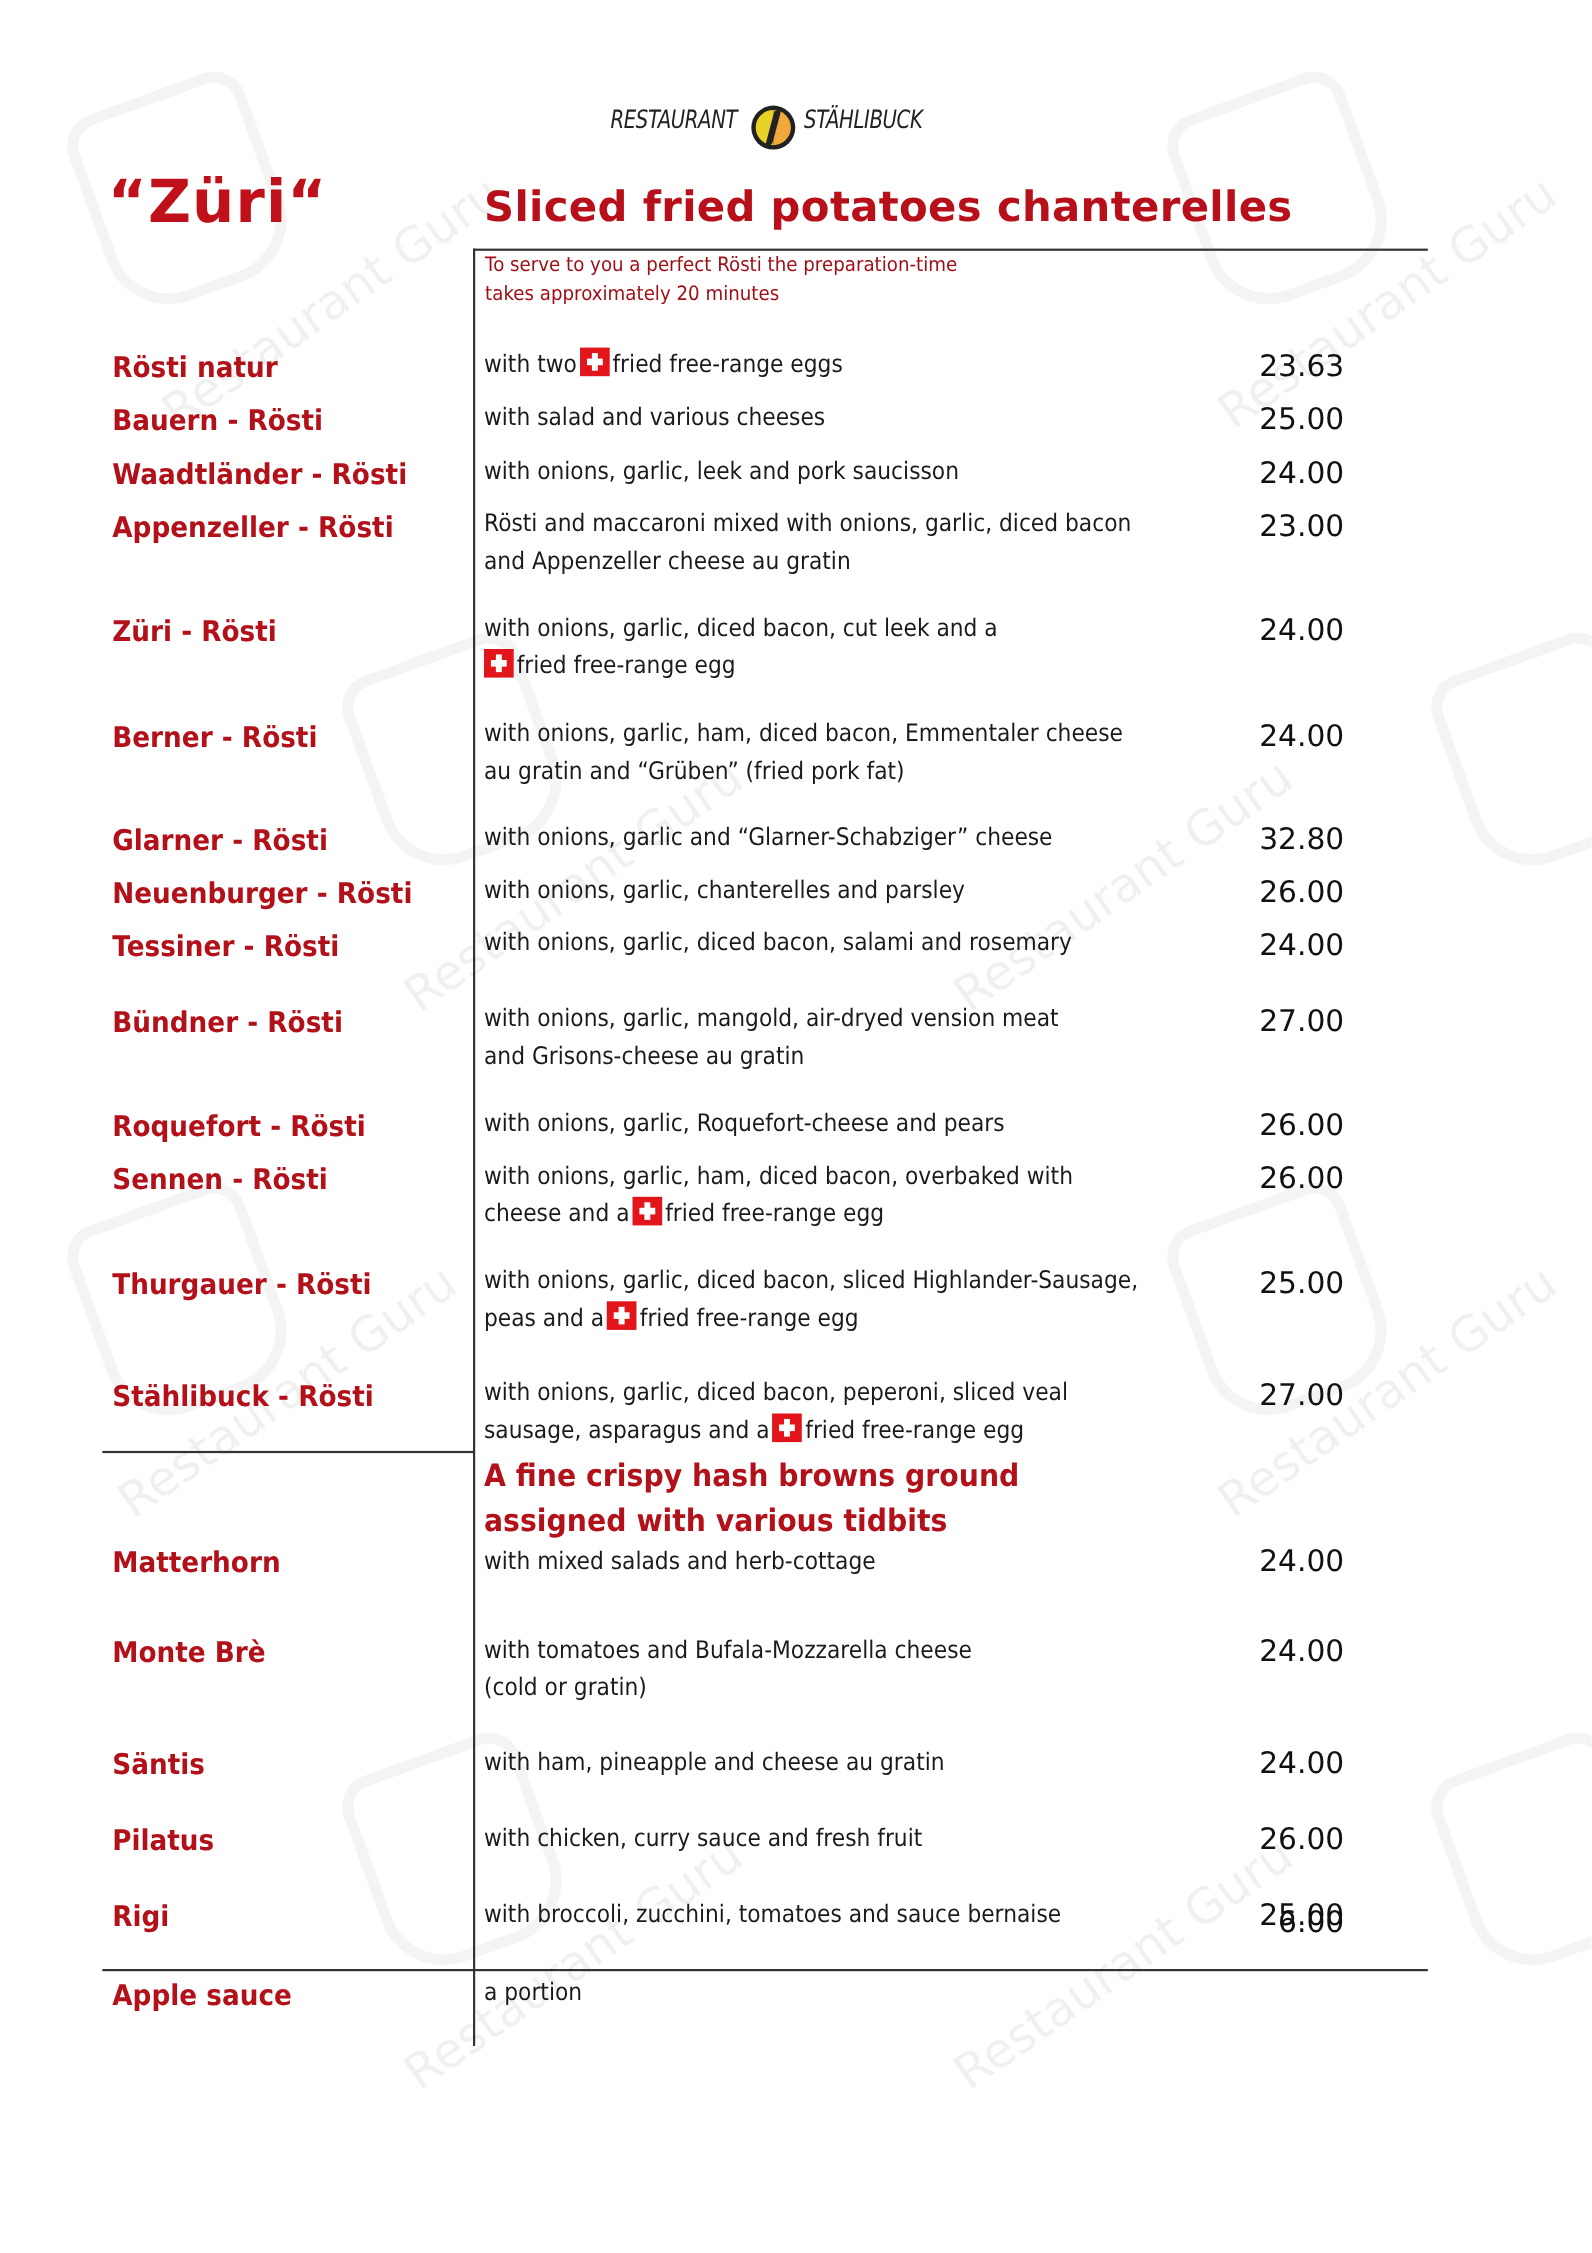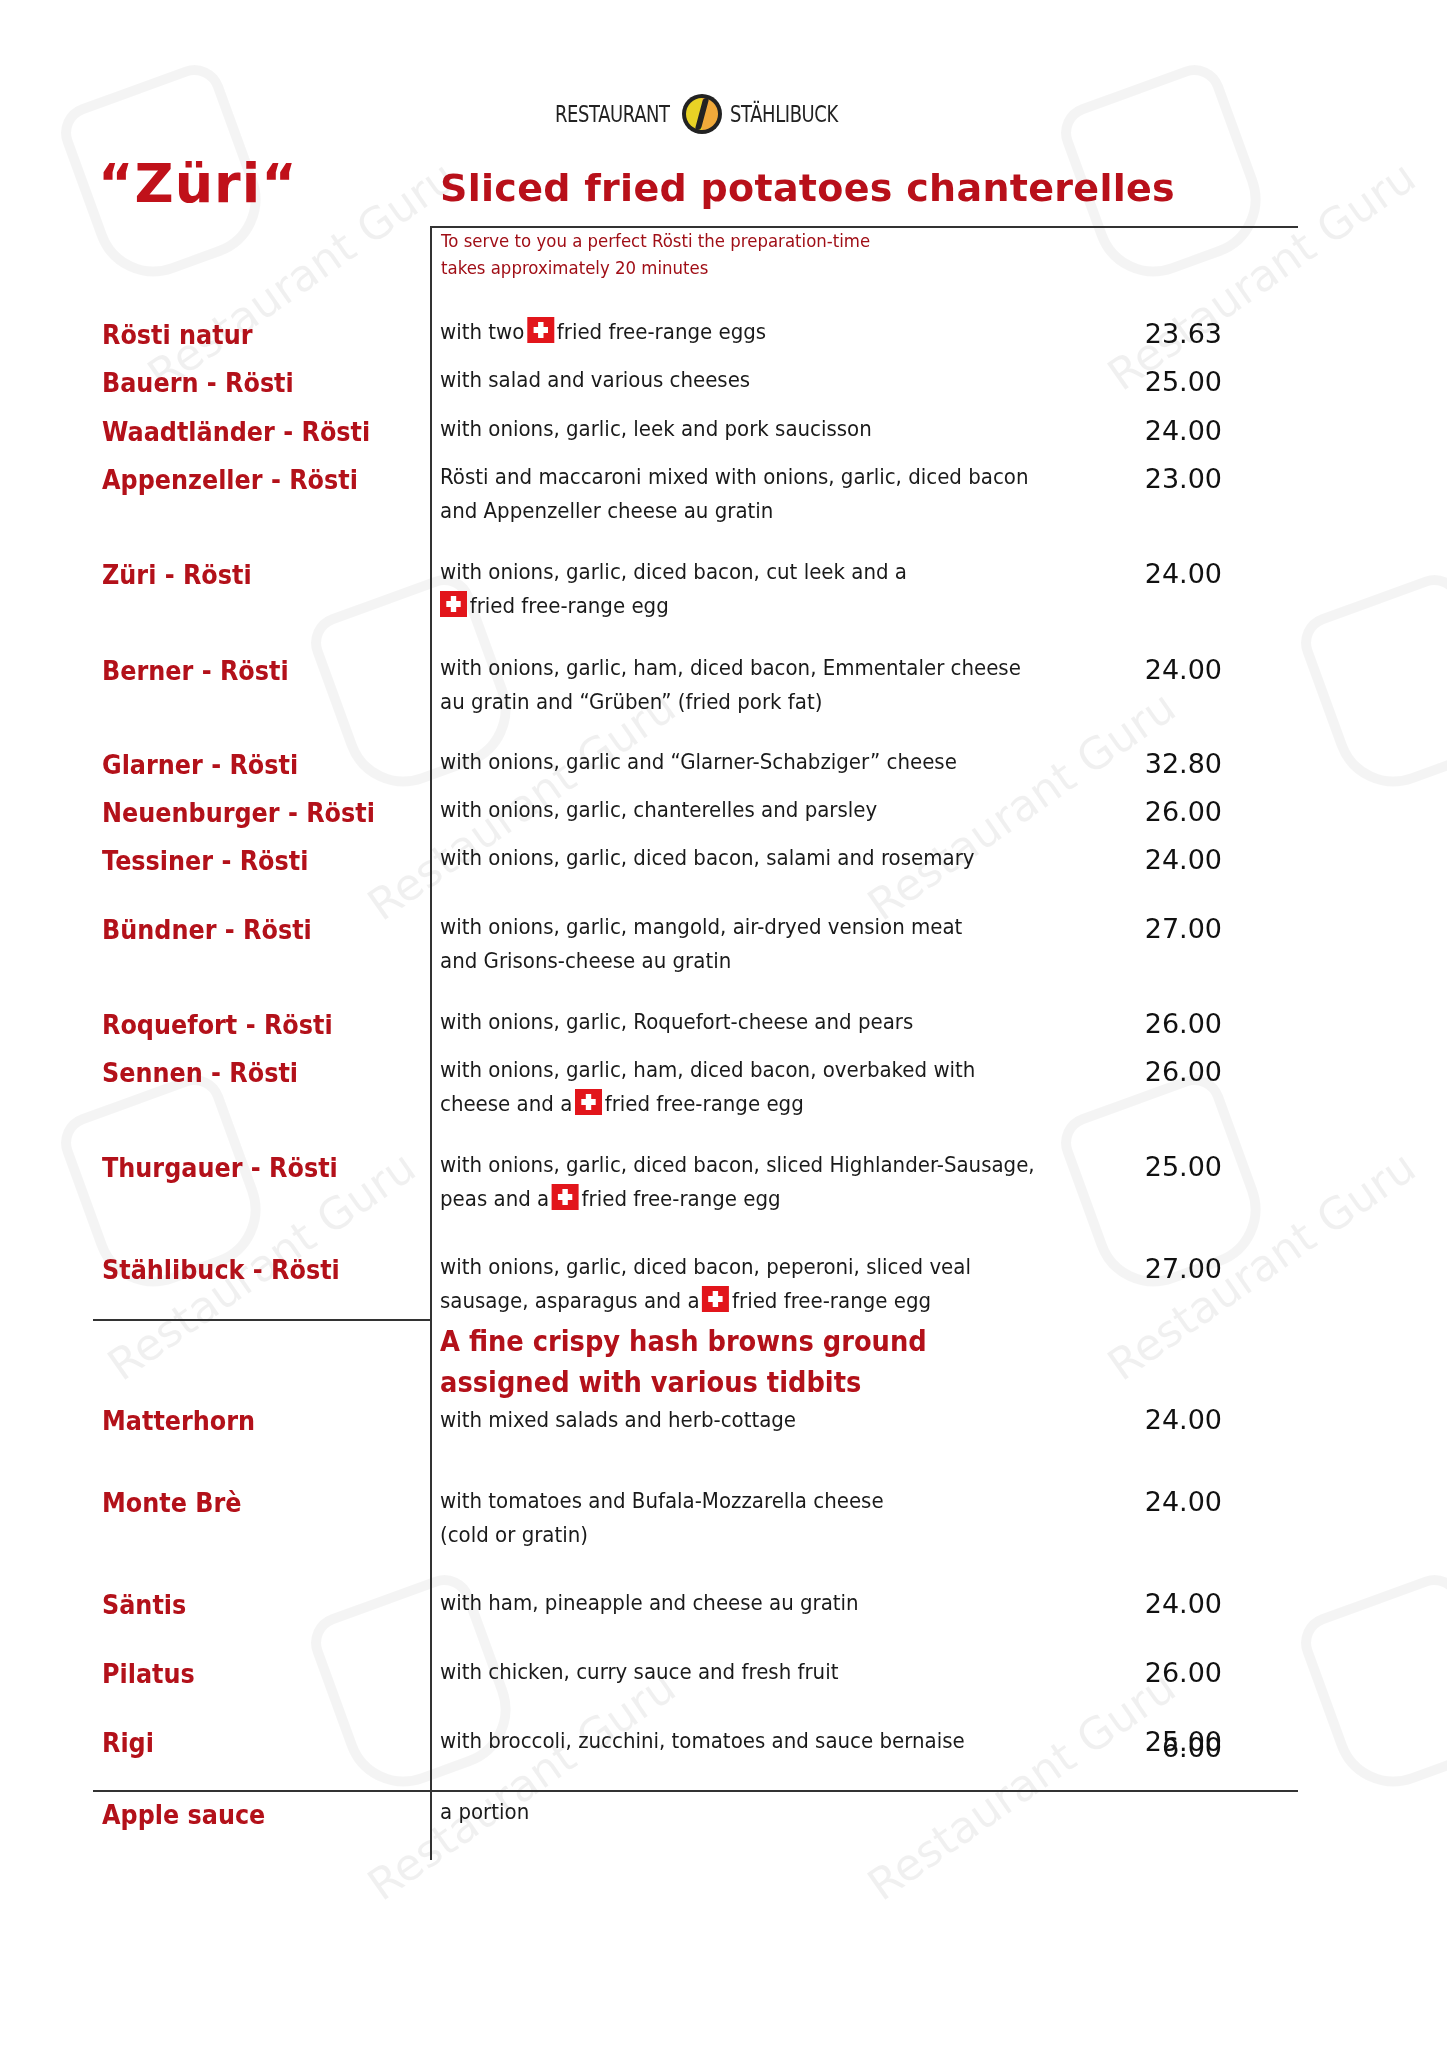--- a/index.html
+++ b/index.html
@@ -4,21 +4,21 @@
 <style>
   html, body { margin:0; padding:0; }
   body {
     width:1447px; height:2048px; position:relative; overflow:hidden;
     background:#ffffff;
     font-family: "DejaVu Sans", sans-serif;
   }
   .watermark { position:absolute; color:rgba(0,0,0,0.06); font-family:"DejaVu Sans", sans-serif; font-size:44px; transform:rotate(-35deg); white-space:nowrap; pointer-events:none; }
   .wm-icon { position:absolute; width:150px; height:170px; border:10px solid rgba(0,0,0,0.045); border-radius:30px 30px 60px 60px; transform:rotate(-20deg); pointer-events:none; }
 
-  .logo { position:absolute; left:555px; top:96px; height:36px; display:flex; align-items:center; gap:8px; }
+  .logo { position:absolute; left:555px; top:96px; height:36px; display:flex; align-items:flex-start; gap:8px;font-style:italic; }
   .logo-text { font-family:"DejaVu Sans", sans-serif; font-size:23px; color:#222; letter-spacing:-0.5px; transform:scaleX(0.78); transform-origin:left center; }
   .logo-text.right { transform-origin:left center; }
   .logo-mark { width:40px; height:40px; border-radius:50%; background:#222; position:relative; overflow:hidden; }
   .logo-mark .y { position:absolute; left:4px; top:4px; width:16px; height:32px; background:#e8d225; border-radius:16px 0 0 16px; }
   .logo-mark .o { position:absolute; left:20px; top:4px; width:16px; height:32px; background:#f0a93a; border-radius:0 16px 16px 0; }
   .logo-mark .s { position:absolute; left:17px; top:4px; width:6px; height:32px; background:#222; transform:skewX(-15deg); border-radius:3px; }
 
   .page-title { position:absolute; left:98px; top:152px; font-family:"DejaVu Sans", sans-serif; font-weight:bold; font-size:54px; color:#c0111a; letter-spacing:1px; }
   .section-title { position:absolute; left:440px; top:166px; font-family:"DejaVu Sans", sans-serif; font-weight:bold; font-size:38px; color:#b8101a; letter-spacing:0.3px; }
 

